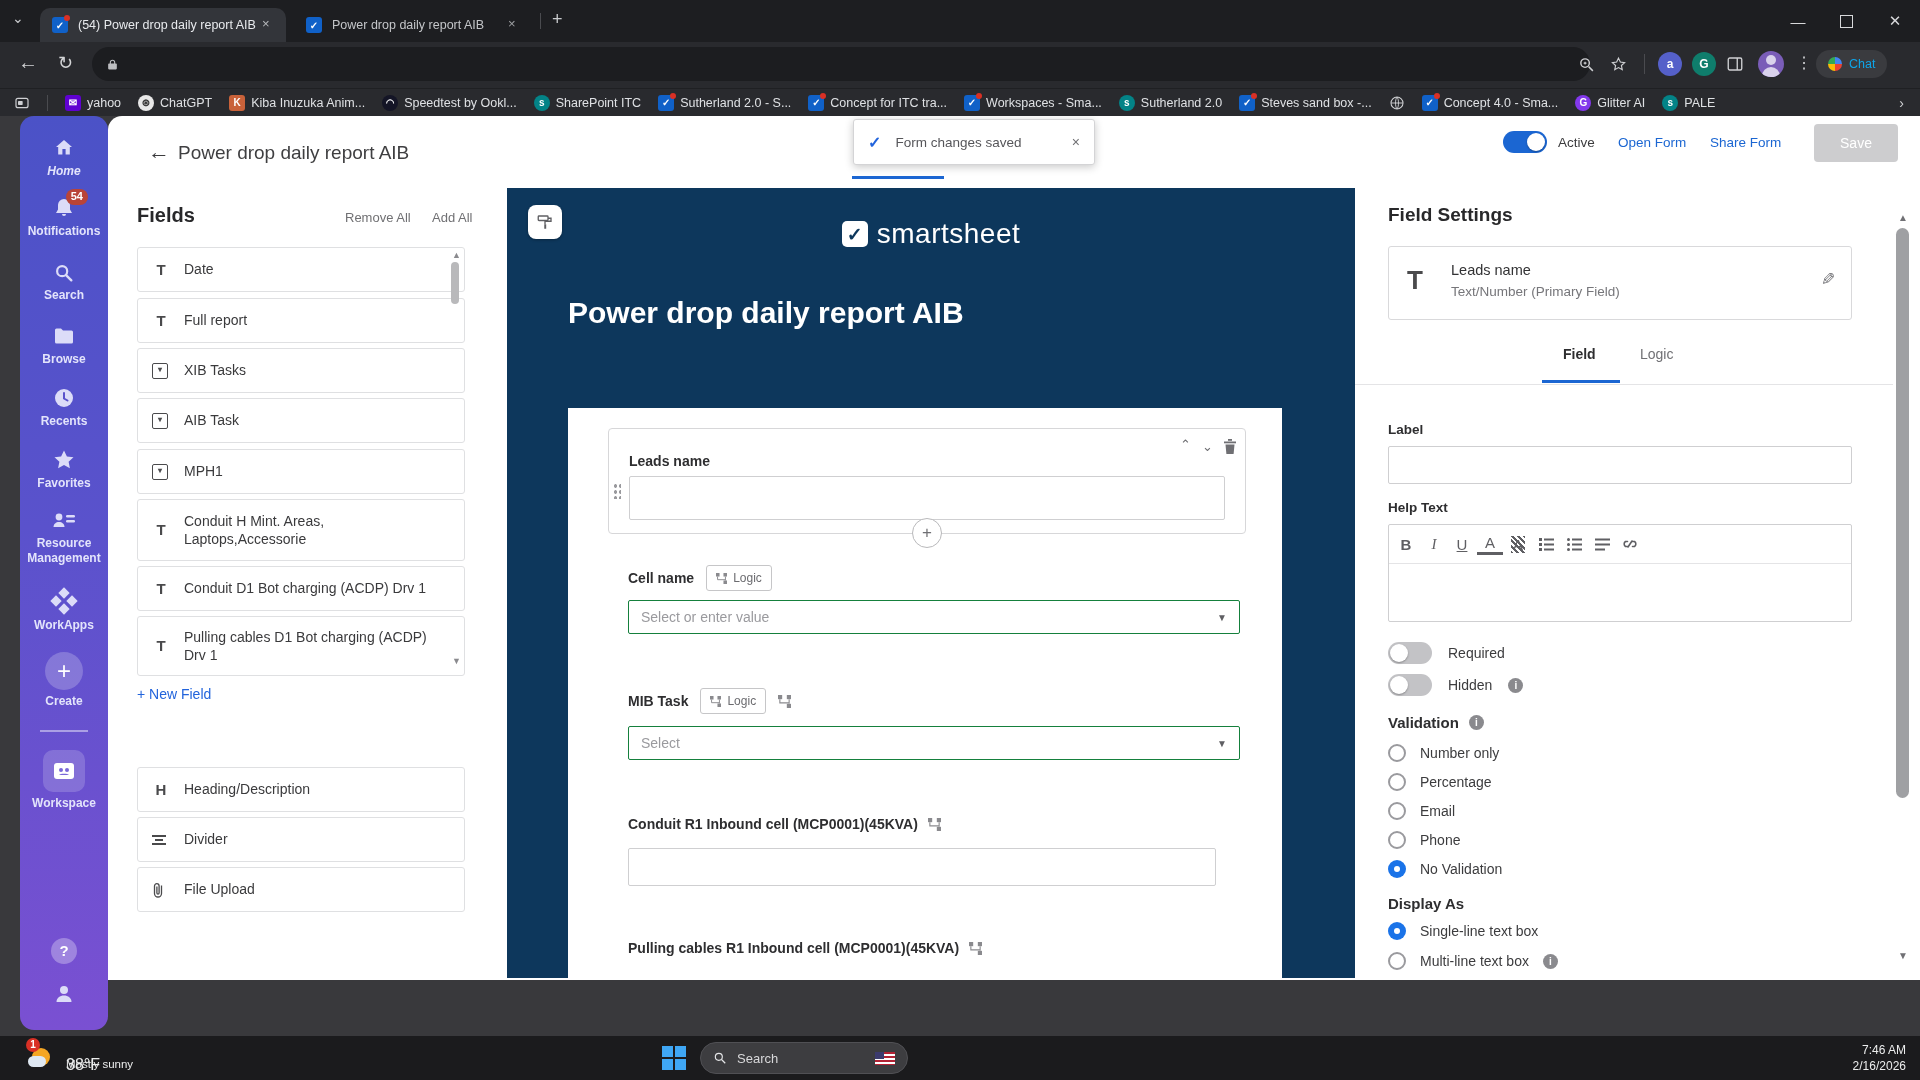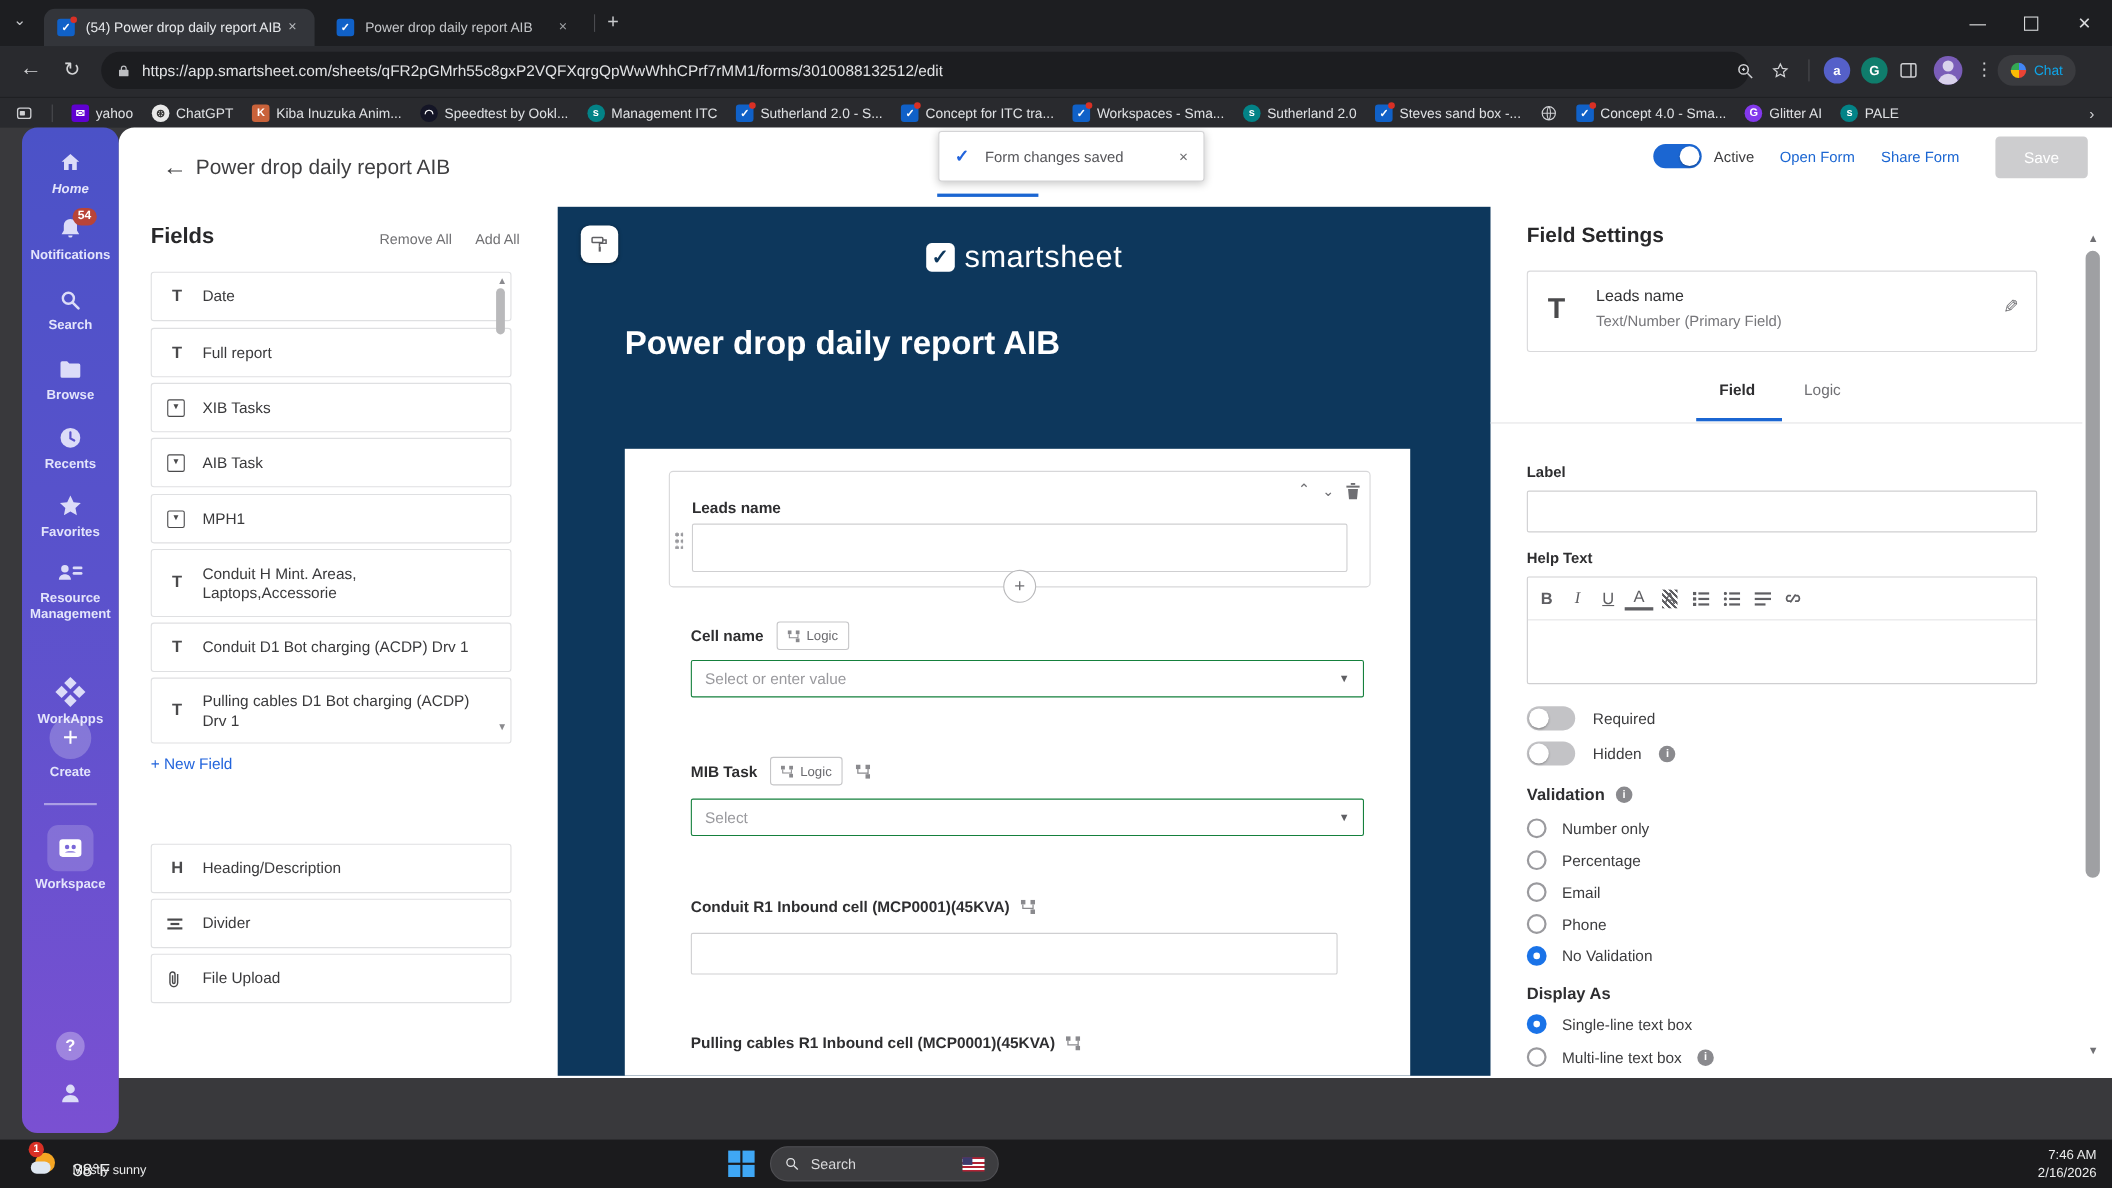--- a/index.html
+++ b/index.html
@@ -96,21 +96,20 @@
 
   <div class="abs toolbar">
     <div class="abs" style="left:18px;top:9px;color:#d3d4d6;font-size:20px;">←</div>
     <div class="abs" style="left:58px;top:10px;color:#d3d4d6;font-size:18px;">↻</div>
     <div class="abs urlpill" style="left:92px;top:5px;width:1470px;height:34px;">
       <span style="color:#bdbec1;">
         <svg width="13" height="13" viewBox="0 0 24 24">
             <path d="M7 10V8a5 5 0 0 1 10 0v2h1.5c.8 0 1.5.7 1.5 1.5v8c0 .8-.7 1.5-1.5 1.5h-13C4.7 21 4 20.3 4 19.5v-8C4 10.7 4.7 10 5.5 10H7zm2 0h6V8a3 3 0 0 0-6 0v2z" fill="currentColor"></path>
           </svg>
       </span>
-      <span style="white-space:nowrap;overflow:hidden;">https://app.smartsheet.com/sheets/qFR2pGMrh55c8gxP2VQFXqrgQpWwWhhCPrf7rMM1/forms/3010088132512/edit</span>
     </div>
     <div class="abs" style="left:1578px;top:14px;color:#cfd0d3;">
       <svg width="17" height="17" viewBox="0 0 24 24">
           <circle cx="10" cy="10" r="6" fill="none" stroke="currentColor" stroke-width="2"></circle>
           <path d="M15 15l6 6" stroke="currentColor" stroke-width="2"></path>
           <path d="M8 10h4M10 8v4" stroke="currentColor" stroke-width="1.6"></path>
         </svg>
       </div>
     <div class="abs" style="left:1610px;top:14px;color:#cfd0d3;">
       <svg width="17" height="17" viewBox="0 0 24 24">
@@ -156,21 +155,21 @@
     <div class="bm">
         <span class="fv" style="background:#c9623a;">K</span>
         <span>Kiba Inuzuka Anim...</span>
       </div>
     <div class="bm">
         <span class="fv" style="background:#141526;border-radius:50%;">◠</span>
         <span>Speedtest by Ookl...</span>
       </div>
     <div class="bm">
         <span class="fv" style="background:#038387;border-radius:50%;">s</span>
-        <span>Management ITC</span>
+        <span>SharePoint ITC</span>
       </div>
     <div class="bm">
         <span class="fv ss-check">✓<span class="dot"></span></span>
         <span>Sutherland 2.0 - S...</span>
       </div>
     <div class="bm">
         <span class="fv ss-check">✓<span class="dot"></span></span>
         <span>Concept for ITC tra...</span>
       </div>
     <div class="bm">
@@ -252,21 +251,21 @@
     </div>
     <div class="abs rail-item" style="top:394px;">
       <svg width="26" height="22" viewBox="0 0 26 22">
           <circle cx="8" cy="7" r="3.4" fill="currentColor"></circle>
           <path d="M2.5 17c0-3 2.5-5 5.5-5s5.5 2 5.5 5z" fill="currentColor"></path>
           <rect x="15" y="5" width="9" height="2.6" rx="1.3" fill="currentColor"></rect>
           <rect x="15" y="10" width="9" height="2.6" rx="1.3" fill="currentColor"></rect>
         </svg>
       <span><span>Resource</span><br><span>Management</span></span>
     </div>
-    <div class="abs rail-item" style="top:500px;">
+    <div class="abs rail-item" style="top:472px;">
       <span style="position:relative;width:26px;height:26px;display:block;">
         <span style="position:absolute;left:9px;top:1px;width:8px;height:8px;background:#dcdcf8;transform:rotate(45deg);"></span>
         <span style="position:absolute;left:1px;top:9px;width:8px;height:8px;background:#dcdcf8;transform:rotate(45deg);"></span>
         <span style="position:absolute;left:17px;top:9px;width:8px;height:8px;background:#dcdcf8;transform:rotate(45deg);"></span>
         <span style="position:absolute;left:9px;top:17px;width:8px;height:8px;background:#dcdcf8;transform:rotate(45deg);"></span>
       </span>
       <span>WorkApps</span>
     </div>
     <div class="abs rail-item" style="top:536px;">
       <span style="width:38px;height:38px;border-radius:50%;background:rgba(255,255,255,.22);display:flex;align-items:center;justify-content:center;font-size:24px;color:#fff;font-weight:normal;">+</span>

